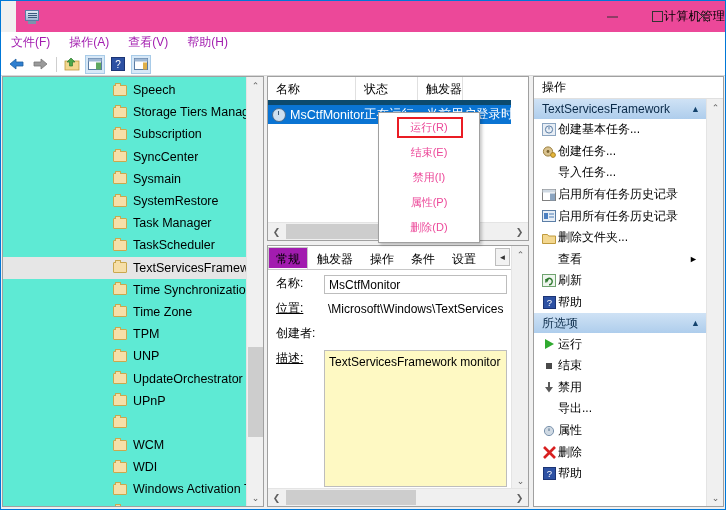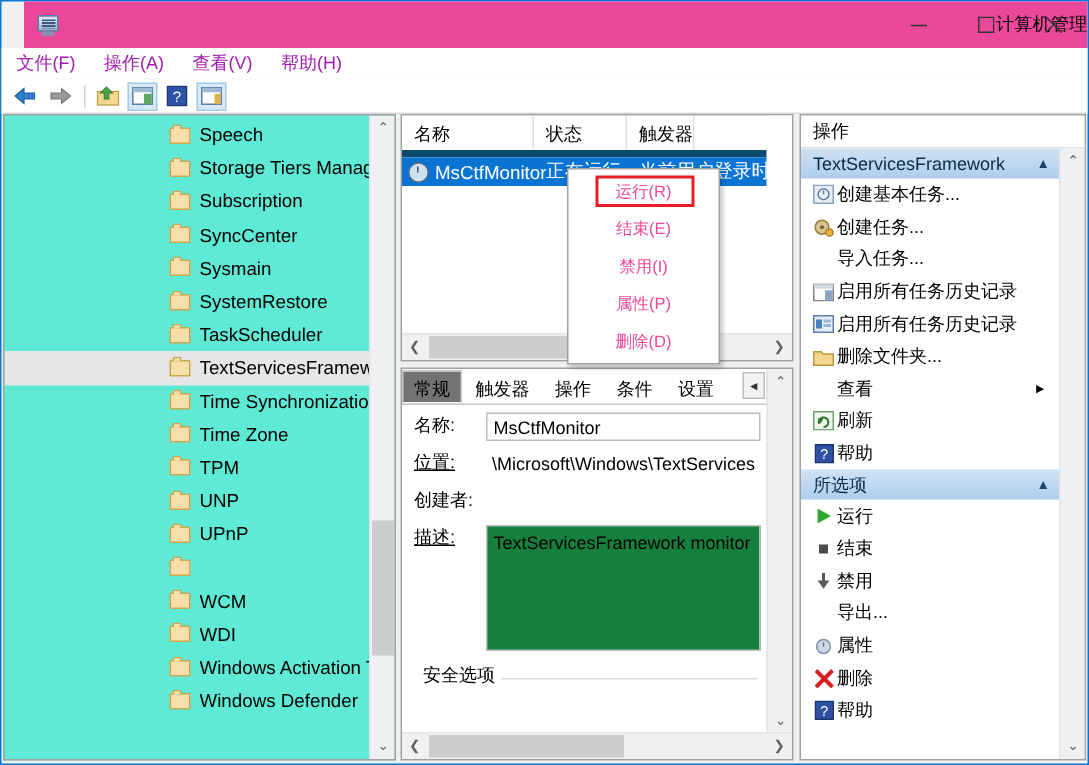--- a/index.html
+++ b/index.html
@@ -118,38 +118,38 @@
   
   .det-pane{
     position:absolute;left:0;right:0;top:169px;bottom:0;background:#fff;
     border:1px solid #a0a0a0;box-sizing:border-box;overflow:hidden;
   }
   .tabs{height:23px;display:flex;align-items:flex-end;background:#fff;border-bottom:1px solid #c8c8c8;position:relative;}
   .tab{
     font-size:12px;padding:3px 7px 3px 7px;margin-right:1px;white-space:nowrap;
     border:1px solid transparent;box-sizing:border-box;height:22px;
   }
-  .tab.active{border:1px solid #c8c8c8;border-bottom-color:#fff;background:#737373;}
+  .tab.active{border:1px solid #c8c8c8;border-bottom-color:#fff;background:#a21caf;}
   .tabnav{position:absolute;right:2px;top:2px;display:flex;}
   .tabnav div{
     width:15px;height:18px;border:1px solid #bdbdbd;background:#f2f2f2;
     display:flex;align-items:center;justify-content:center;font-size:8px;color:#333;margin-left:1px;box-sizing:border-box;
   }
   .det-body{position:absolute;left:0;top:23px;right:17px;bottom:17px;overflow:hidden;}
   .frow{display:flex;padding:6px 0 0 8px;font-size:12px;}
   .flab{width:48px;flex:none;}
   .flab u{text-decoration:underline;}
   .fval{
     flex:1;border:1px solid #bdbdbd;background:#fff;padding:2px 4px;box-sizing:border-box;
     white-space:nowrap;overflow:hidden;margin-right:4px;height:19px;
   }
   .fval.plain{border:none;background:transparent;}
   .fdesc{
-    flex:1;border:1px solid #bdbdbd;background:#15803d;padding:4px;box-sizing:border-box;
-    height:84px;margin-right:4px;overflow:hidden;white-space:nowrap;
+    flex:1;border:1px solid #bdbdbd;background:#fef9c3;padding:4px;box-sizing:border-box;
+    height:137px;margin-right:4px;overflow:hidden;white-space:nowrap;
   }
   .sec-title{
     margin:8px 0 0 14px;font-size:12px;padding-bottom:2px;
   }
   .sec-rule{height:1px;background:#dcdcdc;margin-left:66px;margin-right:6px;margin-top:-9px;}
   
   .act-pane{
     position:absolute;left:532px;top:0;right:1px;bottom:2px;background:#fff;
     border:1px solid #a0a0a0;box-sizing:border-box;overflow:hidden;
   }
@@ -284,20 +284,24 @@
           <div class="tree-row">
             <div class="folder"></div>
             <span class="tree-label">Sysmain</span>
           </div>
           <div class="tree-row">
             <div class="folder"></div>
             <span class="tree-label">SystemRestore</span>
           </div>
           <div class="tree-row">
             <div class="folder"></div>
+            <span class="tree-label">Task Manager</span>
+          </div>
+          <div class="tree-row">
+            <div class="folder"></div>
             <span class="tree-label">TaskScheduler</span>
           </div>
           <div class="tree-row sel">
             <div class="folder"></div>
             <span class="tree-label">TextServicesFramework</span>
           </div>
           <div class="tree-row">
             <div class="folder"></div>
             <span class="tree-label">Time Synchronization</span>
           </div>
@@ -305,20 +309,24 @@
             <div class="folder"></div>
             <span class="tree-label">Time Zone</span>
           </div>
           <div class="tree-row">
             <div class="folder"></div>
             <span class="tree-label">TPM</span>
           </div>
           <div class="tree-row">
             <div class="folder"></div>
             <span class="tree-label">UNP</span>
+          </div>
+          <div class="tree-row">
+            <div class="folder"></div>
+            <span class="tree-label">UpdateOrchestrator</span>
           </div>
           <div class="tree-row">
             <div class="folder"></div>
             <span class="tree-label">UPnP</span>
           </div>
           <div class="tree-row">
             <div class="folder"></div>
           </div>
           <div class="tree-row">
             <div class="folder"></div>

